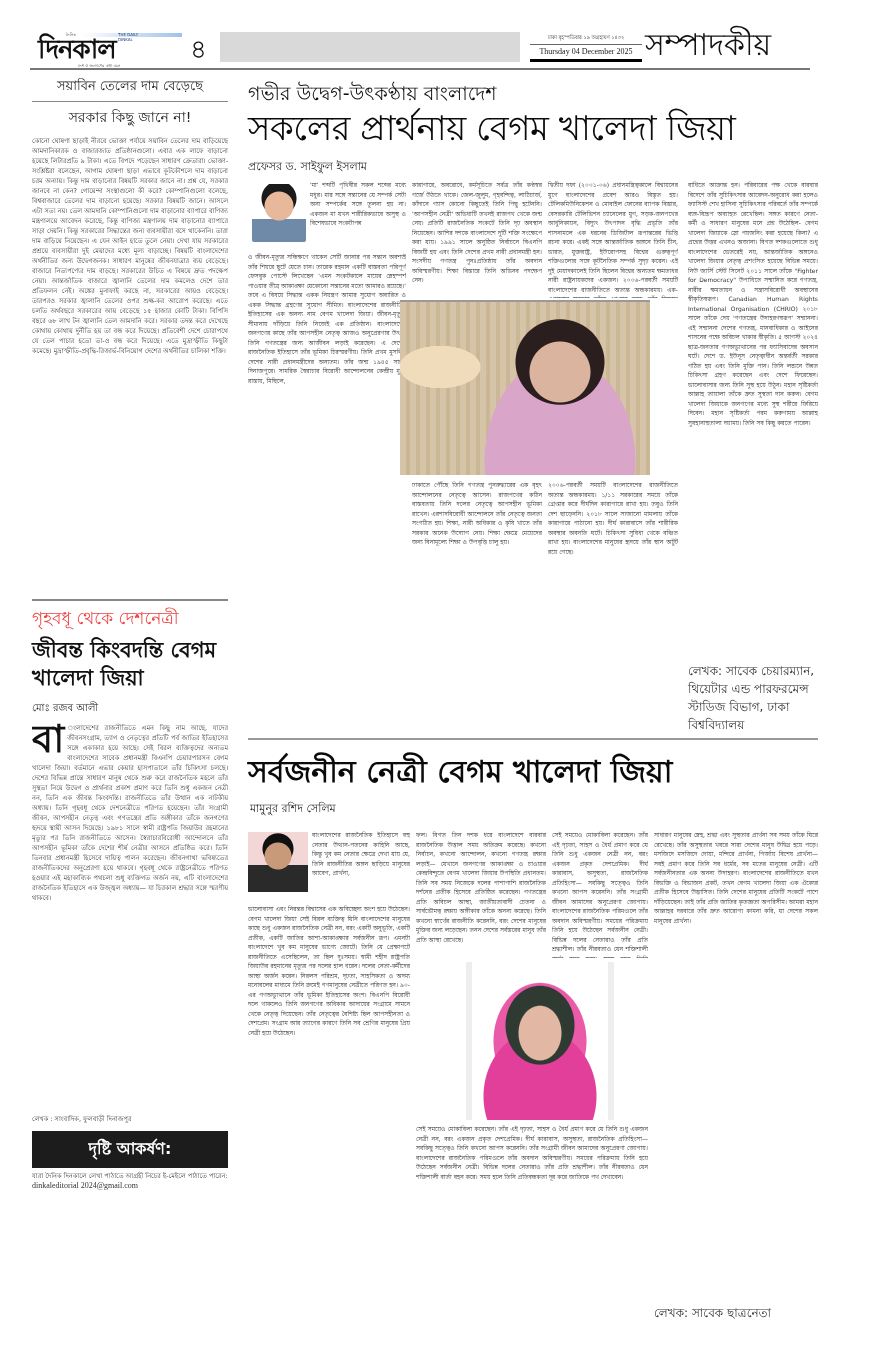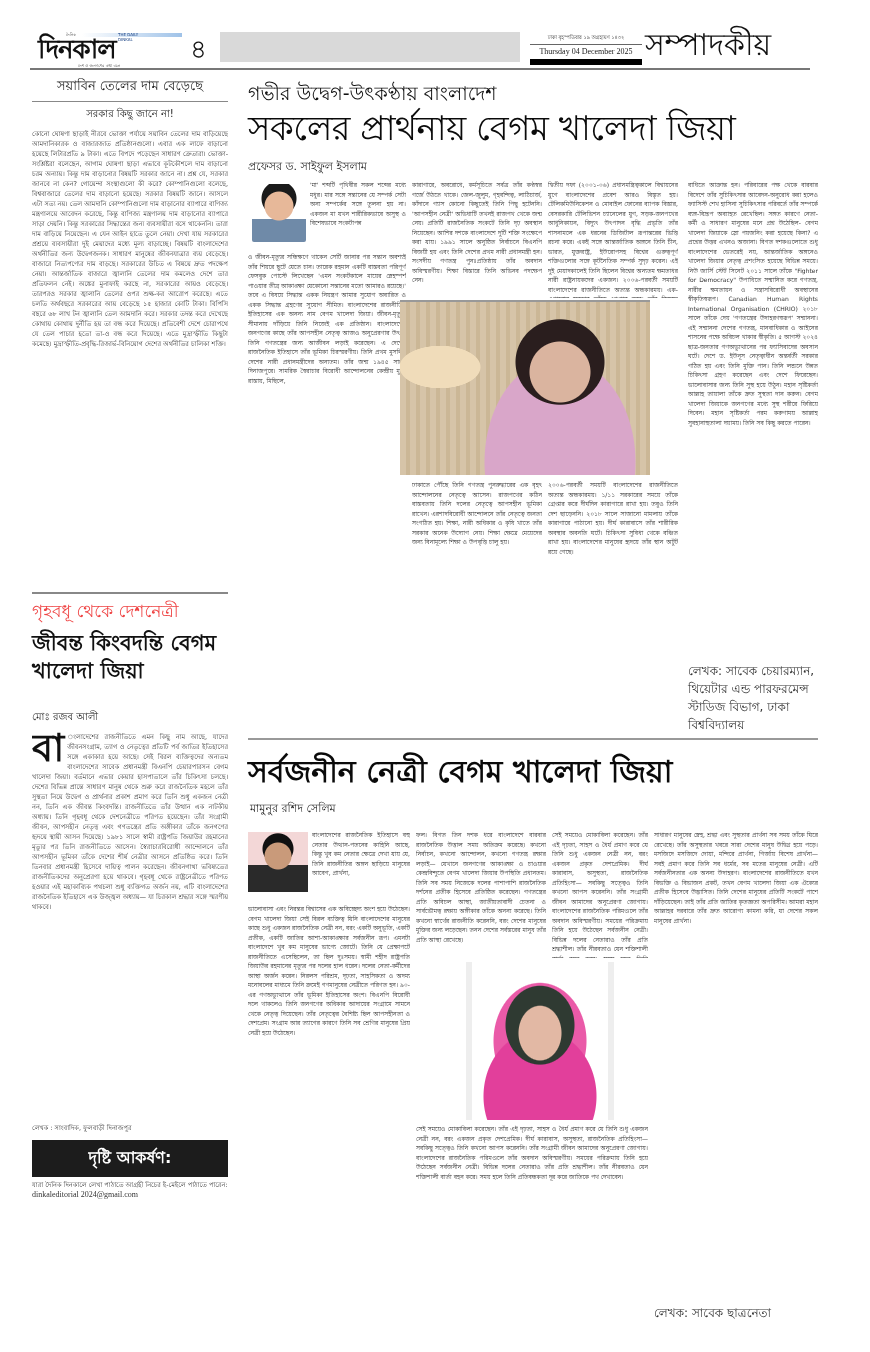--- a/index.html
+++ b/index.html
@@ -14,34 +14,34 @@
   .logo-en { position: absolute; left: 80px; top: 2px; font-size: 4px; color: #123c80; }
   .logo-main { position: absolute; left: 0; top: 6px; font-size: 26px; font-weight: bold;
                letter-spacing: -1px; color: #111; line-height: 26px; font-family: "DejaVu Serif", serif; }
   .logo-tag { position: absolute; left: 40px; top: 33px; font-size: 4px; color: #333; }
   .page-num { position: absolute; left: 152px; top: 4px; font-size: 26px; color: #111;
               font-family: "DejaVu Sans", sans-serif; line-height: 30px; }
   .grey-band { position: absolute; left: 182px; top: 2px; width: 300px; height: 30px; background: #d9d9d9; }
   .date-wrap { position: absolute; left: 492px; top: 4px; width: 112px; text-align: center; }
   .date-bn { font-size: 5px; color: #333; border-bottom: 1px solid #666; padding-bottom: 2px; white-space: nowrap; }
   .date-en { font-family: "Liberation Serif", serif; font-size: 8px; color: #222; padding-top: 2px;
-             border-bottom: 6px solid #000000; padding-bottom: 3px; }
+             border-bottom: 3px solid #000000; padding-bottom: 3px; }
   .section-title { position: absolute; left: 607px; top: -6px; font-size: 30px; color: #111;
                    font-family: "DejaVu Sans", sans-serif; line-height: 42px; white-space: nowrap; }
   .mast-rule { position: absolute; left: 30px; top: 68px; width: 780px; height: 2px; background: #777; }
 
   .col-left { position: absolute; left: 32px; top: 72px; width: 196px; }
   .kicker1 { font-size: 13px; text-align: center; padding: 4px 0 4px; border-bottom: 1.5px solid #888; color: #222; }
-  .sub1 { font-size: 10px; text-align: center; padding: 4px 0 6px; color: #222; }
+  .sub1 { font-size: 14px; text-align: center; padding: 4px 0 6px; color: #222; }
   .body-text { font-size: 6.5px; line-height: 10px; text-align: justify; color: #333; }
   .left-text { height: 455px; overflow: hidden; }
   .rule-grey { height: 1.5px; background: #888; margin: 8px 0 6px; }
   .h-kicker { font-size: 17px; line-height: 22px; color: #ef4444; }
   .h-big { font-size: 21px; font-weight: bold; line-height: 28px; color: #111; margin-top: 7px; }
-  .byline-left { font-size: 10px; margin: 24px 0 6px; color: #222; }
+  .byline-left { font-size: 10px; margin: 8px 0 6px; color: #222; }
   .dropcap { float: left; font-size: 38px; line-height: 32px; font-weight: bold; margin-right: 3px; color: #111; }
   .left-text2 { height: 385px; overflow: hidden; }
   .writer-left { font-size: 6.5px; color: #333; margin-top: 6px; }
   .notice-box { background: #1c1c1c; color: #fff; text-align: center; font-size: 16px;
                 font-weight: bold; padding: 5px 0; margin-top: 6px; }
   .notice-text { font-size: 6.5px; line-height: 9px; color: #333; margin-top: 4px; }
   .notice-email { font-family: Liberation Serif, serif; font-size: 8px; }
 
   .lead { position: absolute; left: 248px; top: 80px; width: 570px; }
   .lead-kicker { font-size: 19px; color: #111; line-height: 26px; }

